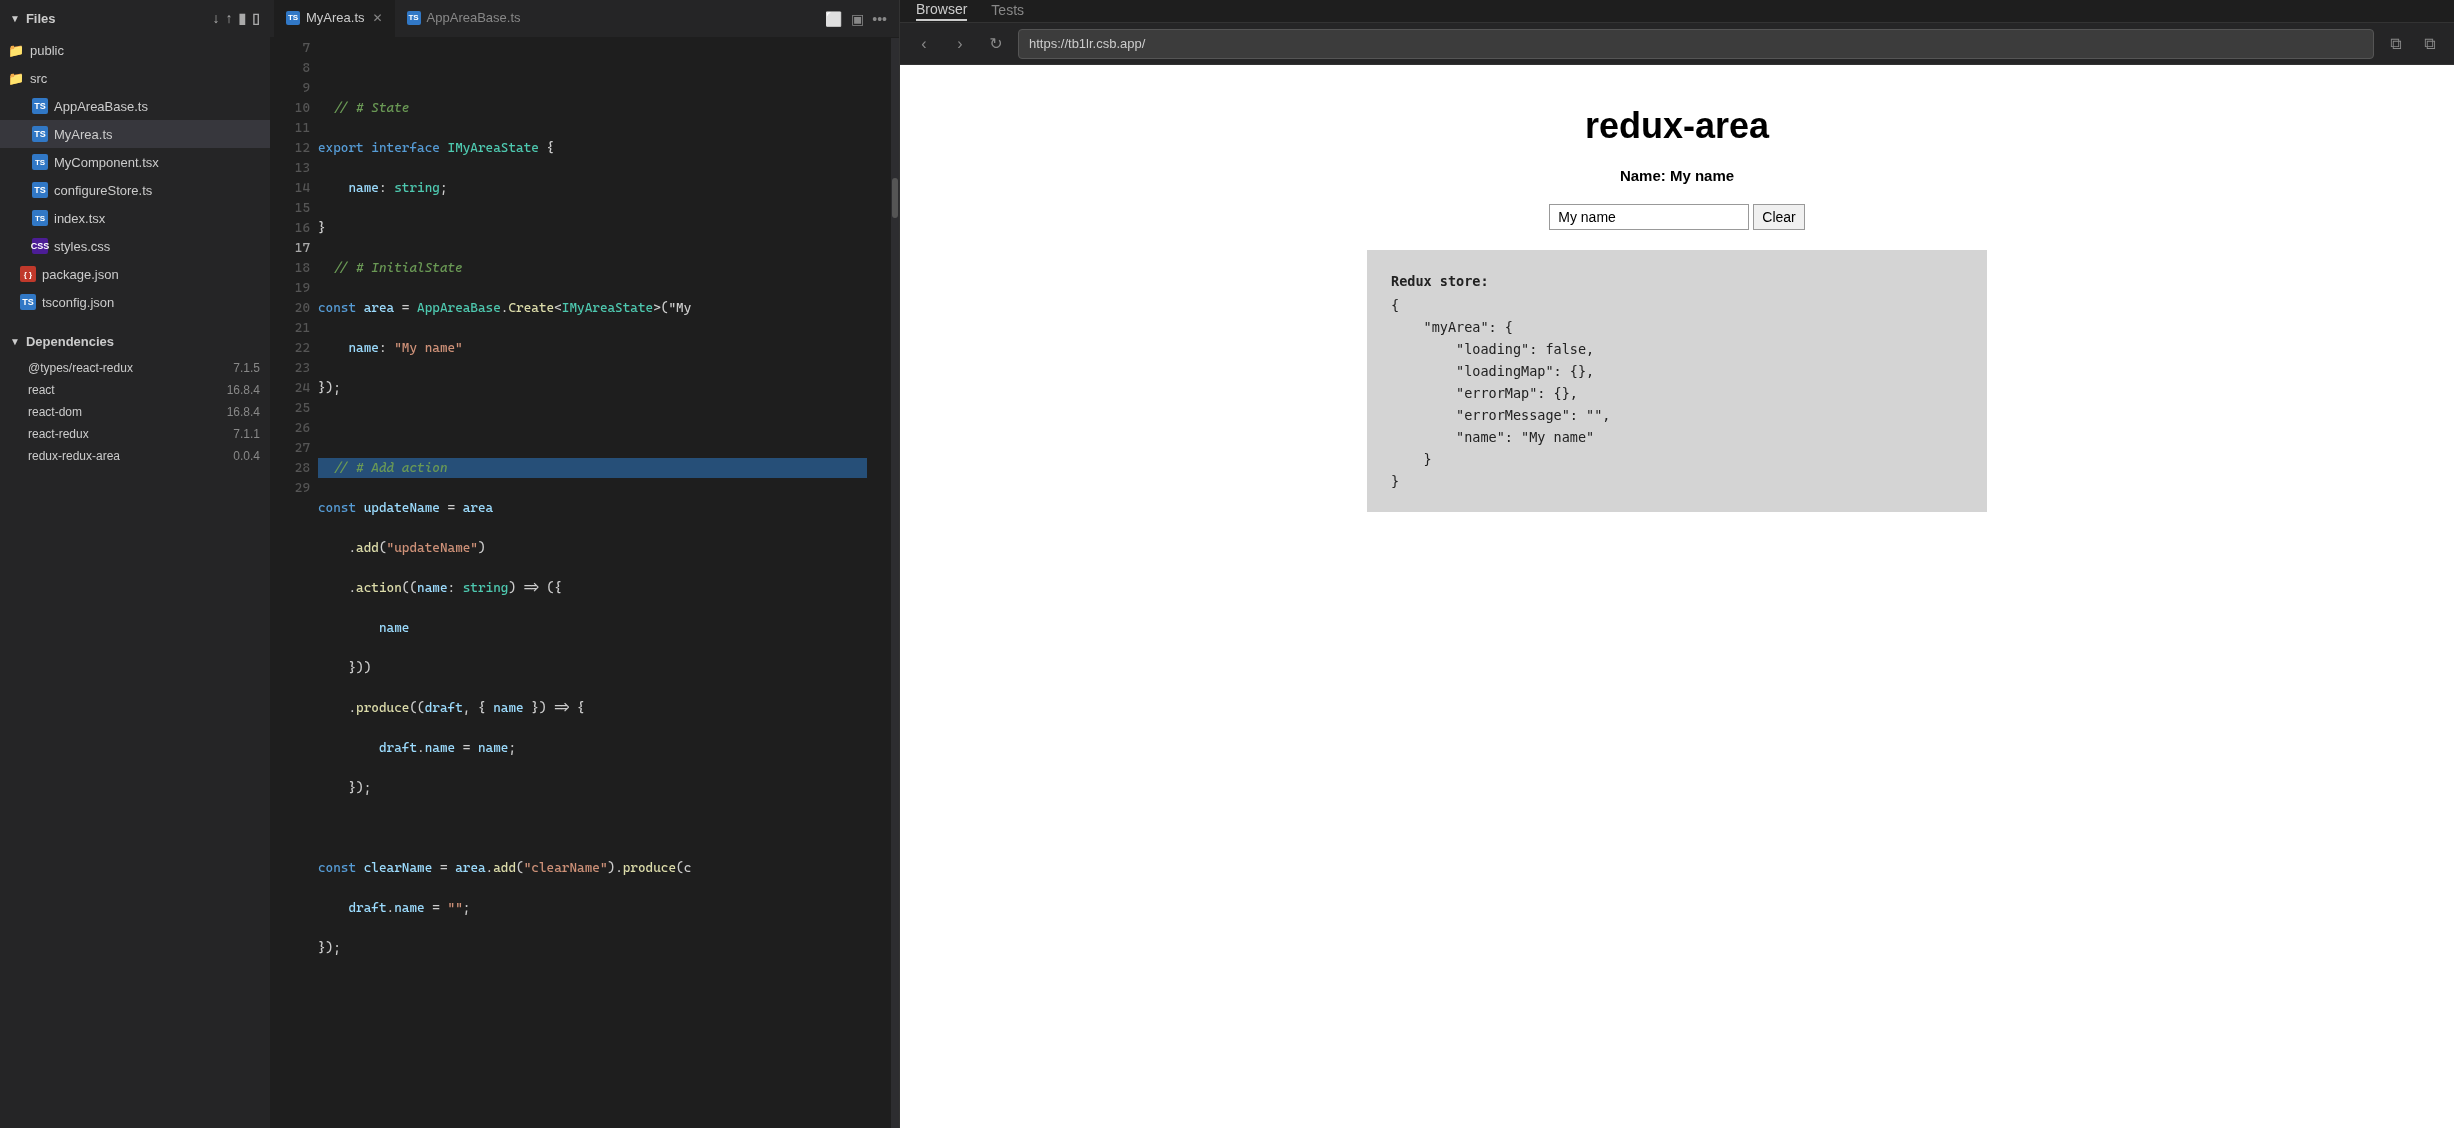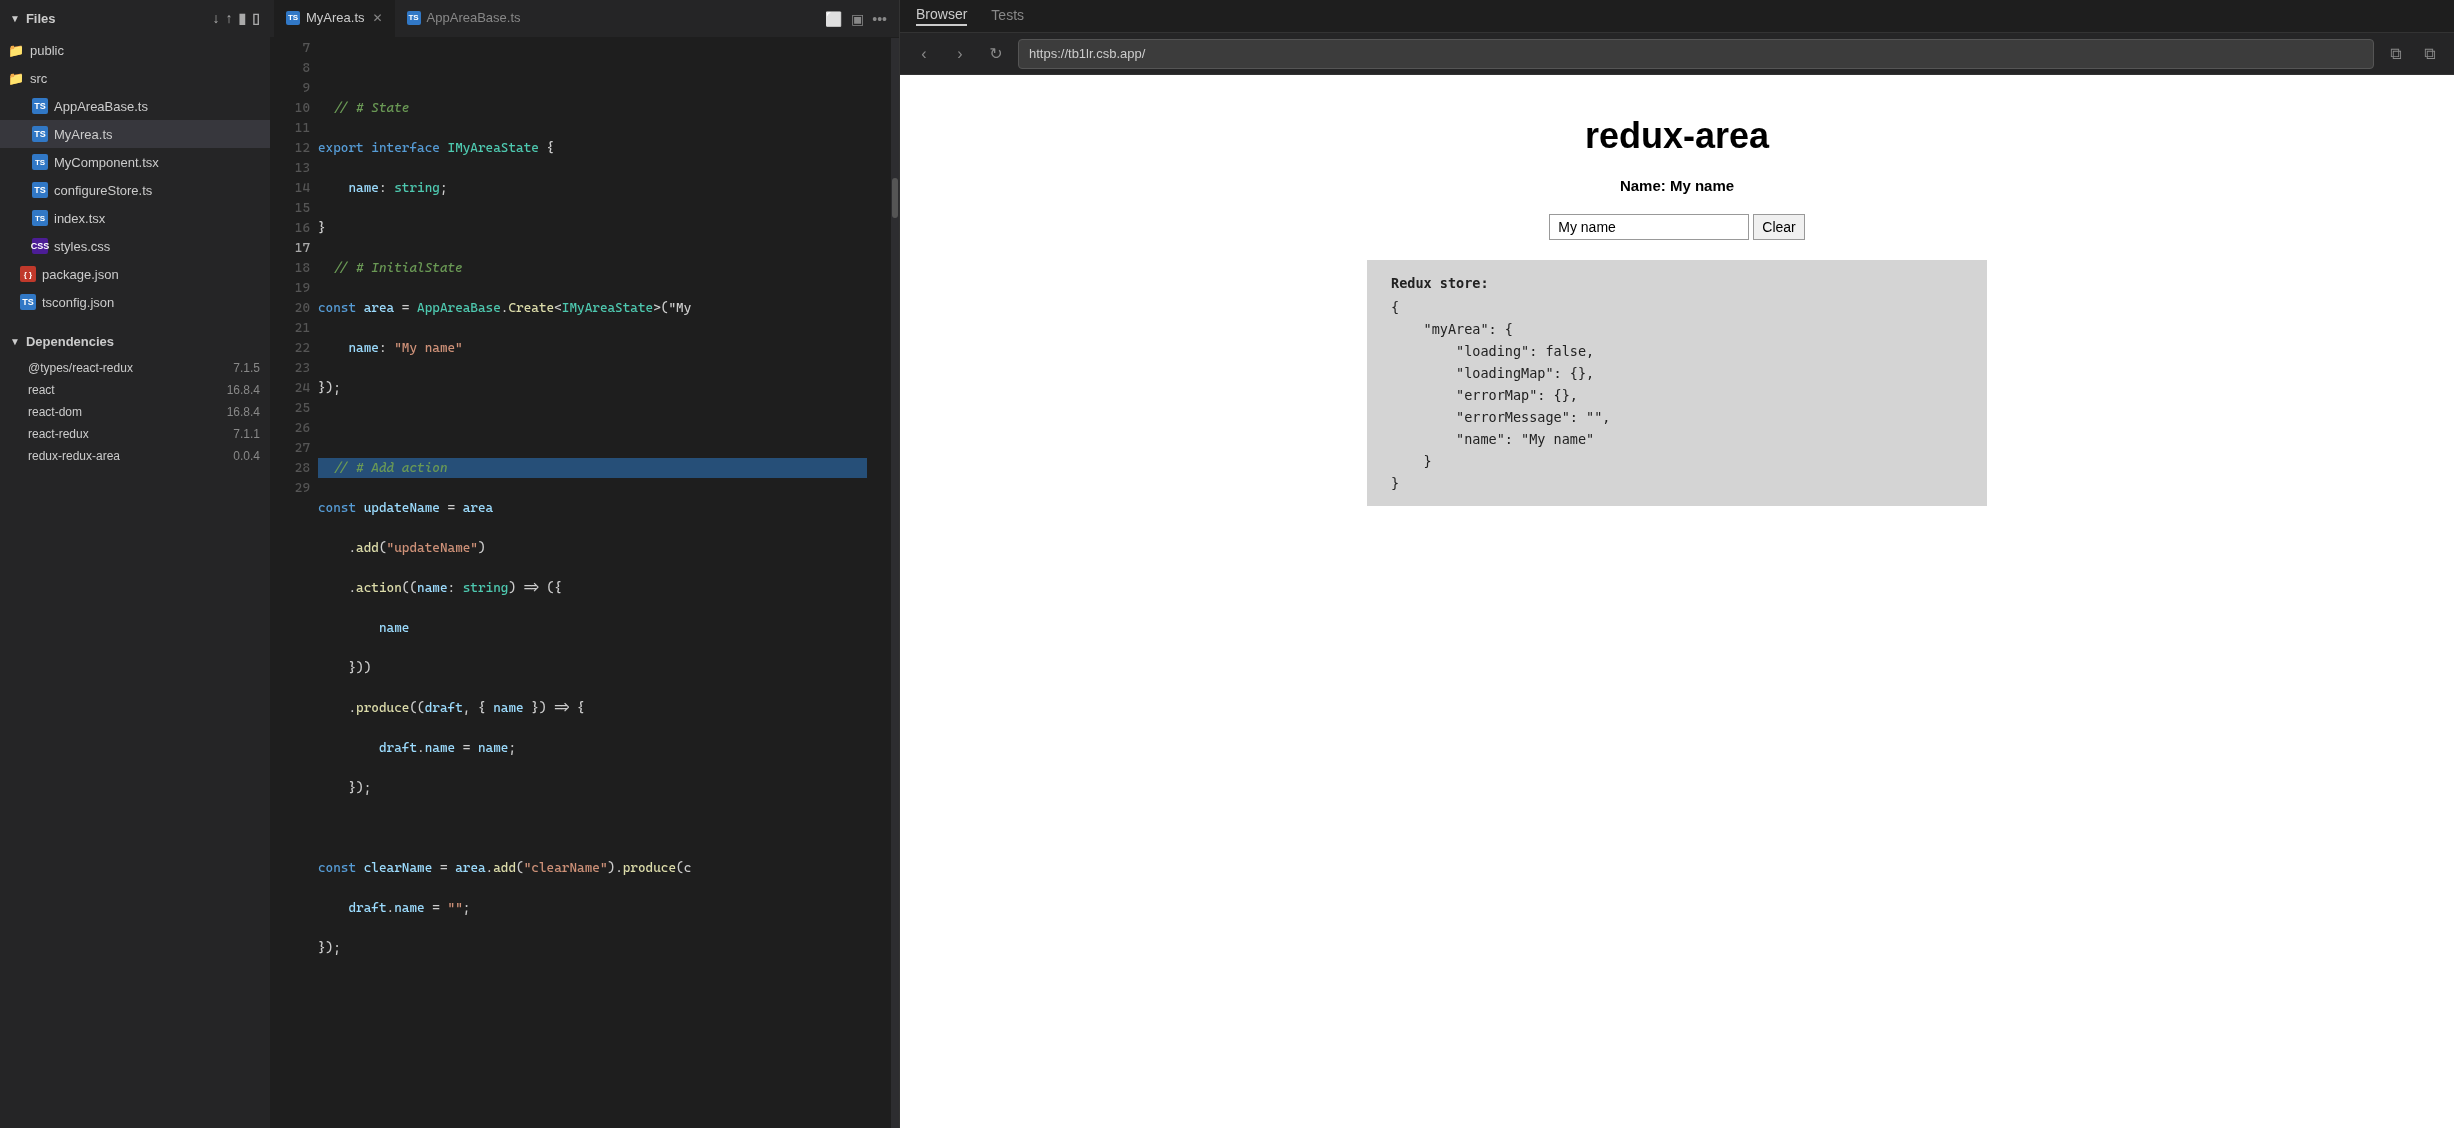--- a/index.html
+++ b/index.html
@@ -299,21 +299,21 @@
       display: flex;
       flex-direction: column;
       background: #1e1e1e;
       height: 100%;
     }
 
     .browser-tabs {
       display: flex;
       align-items: center;
       background: #1e1e1e;
-      height: 33px;
+      height: 23px;
       border-bottom: 1px solid #333;
       padding: 0 16px;
       gap: 24px;
     }
 
     .browser-tab {
       font-size: 14px;
       color: #888;
       cursor: pointer;
       padding-bottom: 2px;
@@ -419,21 +419,21 @@
       padding: 4px 8px;
       font-size: 14px;
       cursor: pointer;
       color: #000;
       font-family: sans-serif;
     }
 
     .redux-store-box {
       background: #d4d4d4;
       border: none;
-      padding: 12px 24px;
+      padding: 20px 24px;
       font-family: 'Consolas', monospace;
       font-size: 13.5px;
       line-height: 22px;
       color: #222;
       width: 620px;
     }
 
     .redux-store-box .store-title {
       font-weight: bold;
       margin-bottom: 2px;

